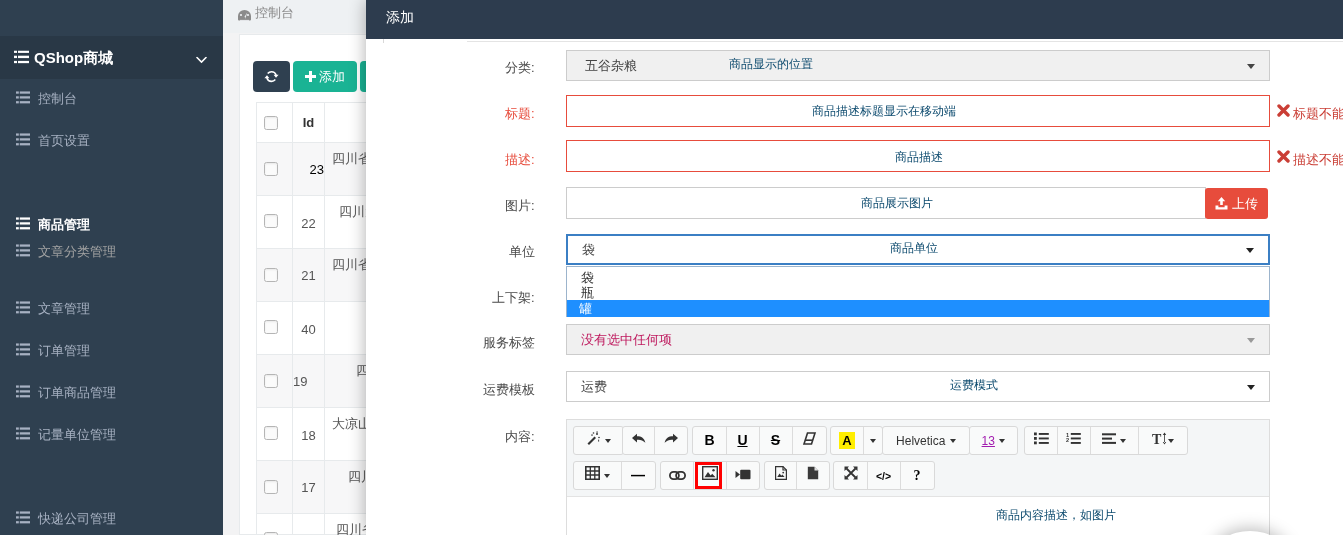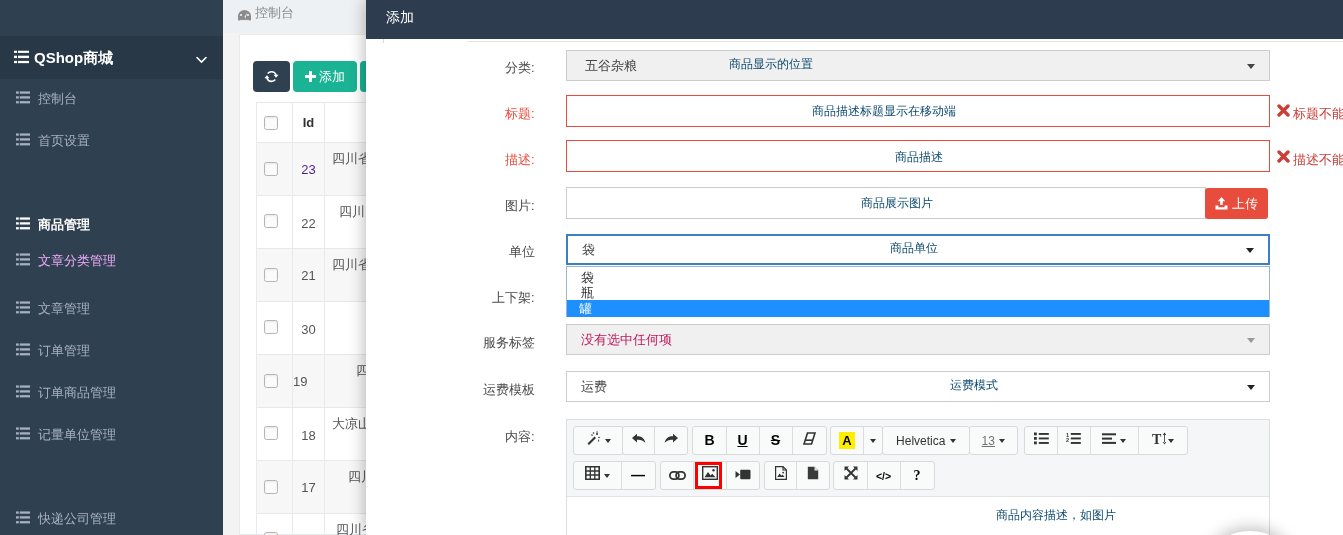--- a/index.html
+++ b/index.html
@@ -79,21 +79,21 @@
     <span class="ico"><svg width="14" height="13" viewBox="0 0 15 13" fill="#fff">
           <rect x="0" y="0" width="3" height="2.4"></rect>
           <rect x="4" y="0" width="11" height="2.4"></rect>
           <rect x="0" y="5.2" width="3" height="2.4"></rect>
           <rect x="4" y="5.2" width="11" height="2.4"></rect>
           <rect x="0" y="10.4" width="3" height="2.4"></rect>
           <rect x="4" y="10.4" width="11" height="2.4"></rect>
         </svg></span>
     <span class="txt" style="left:38px;">商品管理</span>
   </div>
-  <div class="sitem" style="top:240px;height:42px;color:#f0abfc;">
+  <div class="sitem" style="top:231px;height:42px;color:#a3a3a3;">
     <span class="ico"><svg width="14" height="13" viewBox="0 0 15 13" fill="#a7b1c2">
           <rect x="0" y="0" width="3" height="2.4"></rect>
           <rect x="4" y="0" width="11" height="2.4"></rect>
           <rect x="0" y="5.2" width="3" height="2.4"></rect>
           <rect x="4" y="5.2" width="11" height="2.4"></rect>
           <rect x="0" y="10.4" width="3" height="2.4"></rect>
           <rect x="4" y="10.4" width="11" height="2.4"></rect>
         </svg></span>
     <span class="txt" style="left:38px;">文章分类管理</span>
   </div>
@@ -192,30 +192,30 @@
       <div style="position:absolute;left:0;top:146px;width:260px;height:1px;background:#e7eaec;"></div>
       <div style="position:absolute;left:0;top:199px;width:260px;height:1px;background:#e7eaec;"></div>
       <div style="position:absolute;left:0;top:252px;width:260px;height:1px;background:#e7eaec;"></div>
       <div style="position:absolute;left:0;top:305px;width:260px;height:1px;background:#e7eaec;"></div>
       <div style="position:absolute;left:0;top:358px;width:260px;height:1px;background:#e7eaec;"></div>
       <div style="position:absolute;left:0;top:411px;width:260px;height:1px;background:#e7eaec;"></div>
 
       <span class="cb" style="left:8px;top:14px;"></span>
       <div style="position:absolute;left:37px;top:13px;width:31px;text-align:center;font-weight:bold;font-size:13px;color:#333;">Id</div>
       <span class="cb" style="left:8px;top:60px;"></span>
-      <div style="position:absolute;left:37px;top:60px;width:31px;text-align:center;font-size:13px;color:#4c1d95;">23</div>
+      <div style="position:absolute;left:37px;top:60px;width:31px;text-align:right;font-size:13px;color:#000000;">23</div>
       <div style="position:absolute;left:76px;top:48px;font-size:13px;color:#555;white-space:nowrap;">四川省冕宁县高山黑猪肉</div>
       <span class="cb" style="left:8px;top:112px;"></span>
       <div style="position:absolute;left:37px;top:114px;width:31px;text-align:center;font-size:13px;color:#555;">22</div>
       <div style="position:absolute;left:83px;top:101px;font-size:13px;color:#555;white-space:nowrap;">四川大凉山生态土豆</div>
       <span class="cb" style="left:8px;top:166px;"></span>
       <div style="position:absolute;left:37px;top:166px;width:31px;text-align:center;font-size:13px;color:#555;">21</div>
       <div style="position:absolute;left:76px;top:154px;font-size:13px;color:#555;white-space:nowrap;">四川省冕宁县高山腊肉</div>
       <span class="cb" style="left:8px;top:218px;"></span>
-      <div style="position:absolute;left:37px;top:220px;width:31px;text-align:center;font-size:13px;color:#555;">30</div>
+      <div style="position:absolute;left:37px;top:220px;width:31px;text-align:center;font-size:13px;color:#555;">40</div>
       <span class="cb" style="left:8px;top:272px;"></span>
       <div style="position:absolute;left:37px;top:272px;width:31px;font-size:13px;color:#555;">19</div>
       <div style="position:absolute;left:100px;top:260px;font-size:13px;color:#555;white-space:nowrap;">四川大凉山苦荞茶</div>
       <span class="cb" style="left:8px;top:324px;"></span>
       <div style="position:absolute;left:37px;top:326px;width:31px;text-align:center;font-size:13px;color:#555;">18</div>
       <div style="position:absolute;left:76px;top:313px;font-size:13px;color:#555;white-space:nowrap;">大凉山野生土蜂蜜</div>
       <span class="cb" style="left:8px;top:378px;"></span>
       <div style="position:absolute;left:37px;top:378px;width:31px;text-align:center;font-size:13px;color:#555;">17</div>
       <div style="position:absolute;left:92px;top:366px;font-size:13px;color:#555;white-space:nowrap;">四川凉山州花椒</div>
       <span class="cb" style="left:8px;top:430px;"></span>
@@ -326,21 +326,21 @@
             </svg></div>
         </div>
       <div style="position:absolute;left:263px;top:6px;width:53px;height:29px;background:#f9fafa;border:1px solid #d9d9d9;border-radius:3px;">
           <div style="position:absolute;left:0px;top:0;width:33px;height:27px;border-right:1px solid #dcdcdc;text-align:center;line-height:25px;"><b style="font-size:13px;background:#ffee00;padding:1px 3px;">A</b></div>
           <div style="position:absolute;left:32px;top:0;width:19px;height:27px;text-align:center;line-height:25px;"><span style="display:inline-block;width:0;height:0;border-left:3.5px solid transparent;border-right:3.5px solid transparent;border-top:4.5px solid #333;vertical-align:2px;"></span></div>
         </div>
       <div style="position:absolute;left:315px;top:6px;width:88px;height:29px;background:#f9fafa;border:1px solid #d9d9d9;border-radius:3px;">
           <div style="position:absolute;left:0px;top:0;width:86px;height:27px;text-align:center;line-height:25px;"><span style="font-size:12px;color:#333;">Helvetica</span>&nbsp;<span style="display:inline-block;width:0;height:0;border-left:3.5px solid transparent;border-right:3.5px solid transparent;border-top:4.5px solid #333;vertical-align:2px;"></span></div>
         </div>
       <div style="position:absolute;left:402px;top:6px;width:49px;height:29px;background:#f9fafa;border:1px solid #d9d9d9;border-radius:3px;">
-          <div style="position:absolute;left:0px;top:0;width:47px;height:27px;text-align:center;line-height:25px;"><span style="font-size:12px;color:#737373;text-decoration:underline;">13</span>&nbsp;<span style="display:inline-block;width:0;height:0;border-left:3.5px solid transparent;border-right:3.5px solid transparent;border-top:4.5px solid #333;vertical-align:2px;"></span></div>
+          <div style="position:absolute;left:0px;top:0;width:47px;height:27px;text-align:center;line-height:25px;"><span style="font-size:12px;color:#a21caf;text-decoration:underline;">13</span>&nbsp;<span style="display:inline-block;width:0;height:0;border-left:3.5px solid transparent;border-right:3.5px solid transparent;border-top:4.5px solid #333;vertical-align:2px;"></span></div>
         </div>
       <div style="position:absolute;left:457px;top:6px;width:164px;height:29px;background:#f9fafa;border:1px solid #d9d9d9;border-radius:3px;">
           <div style="position:absolute;left:0px;top:0;width:33px;height:27px;border-right:1px solid #dcdcdc;text-align:center;line-height:25px;"><svg width="15" height="13" viewBox="0 0 15 13">
               <rect x="0" y="0.5" width="2.8" height="2.8" fill="#333"></rect>
               <rect x="0" y="5" width="2.8" height="2.8" fill="#333"></rect>
               <rect x="0" y="9.5" width="2.8" height="2.8" fill="#333"></rect>
               <rect x="4.8" y="1" width="10" height="1.9" fill="#333"></rect>
               <rect x="4.8" y="5.5" width="10" height="1.9" fill="#333"></rect>
               <rect x="4.8" y="10" width="10" height="1.9" fill="#333"></rect>
             </svg></div>

